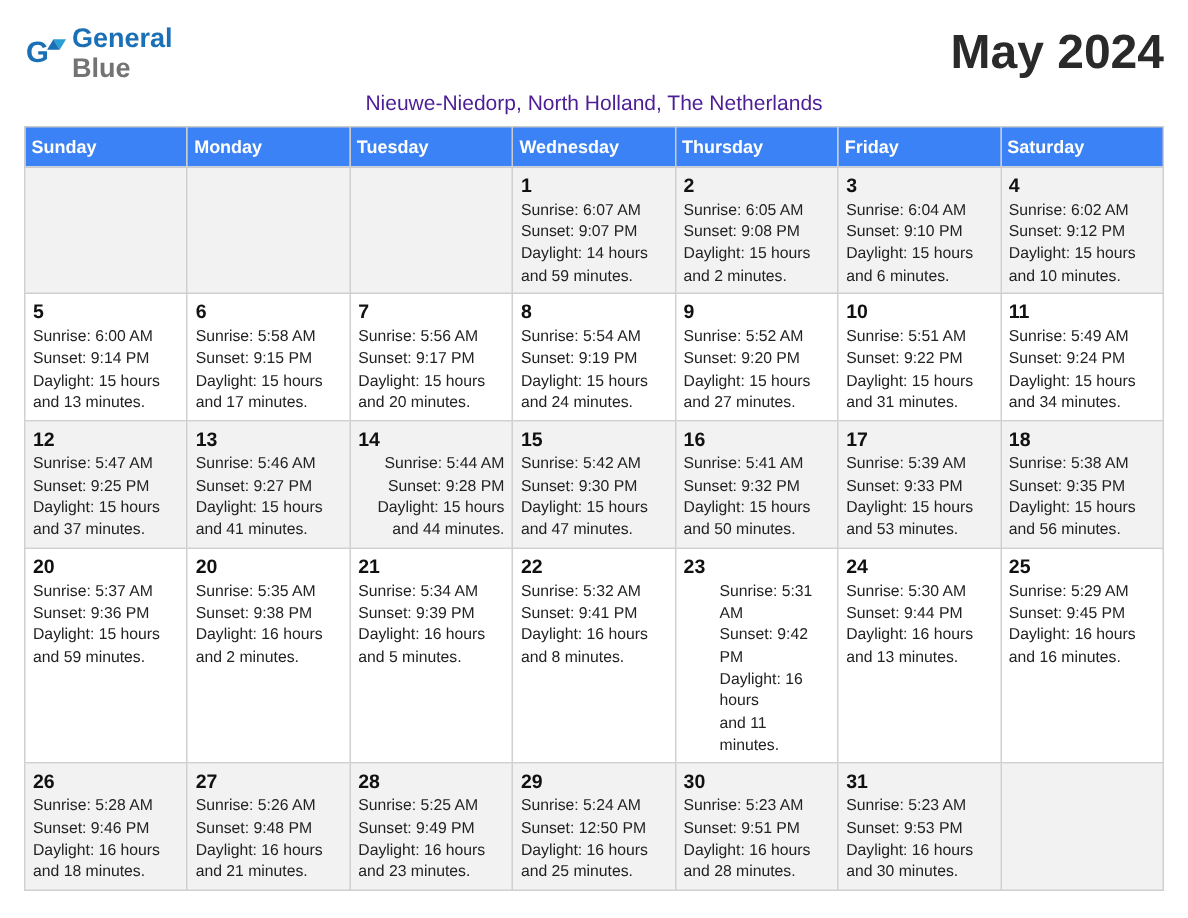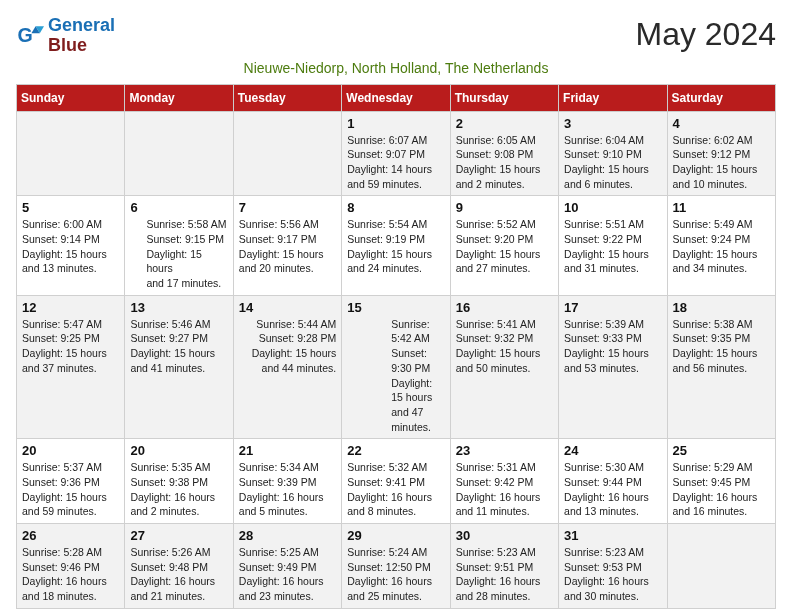--- a/index.html
+++ b/index.html
@@ -29,37 +29,37 @@
     }
     .logo-text span {
       color: #1a6fb5;
     }
     .logo-icon {
       width: 28px;
       height: 28px;
     }
     .month-title {
       font-size: 32px;
-      font-weight: normal;
+      font-weight: bold;
       color: #2a2a2a;
       text-align: left;
     }
     .subtitle {
       text-align: center;
       font-size: 14px;
-      color: #4d7c0f;
+      color: #4c1d95;
       margin-bottom: 8px;
     }
     .calendar-table {
       width: 100%;
       border-collapse: collapse;
       font-size: 11px;
     }
     .calendar-table th {
-      background-color: #b91c1c;
+      background-color: #3b82f6;
       color: white;
       padding: 6px 4px;
       text-align: left;
       font-size: 12px;
       font-weight: bold;
       border: 1px solid #ccc;
     }
     .calendar-table td {
       border: 1px solid #d0d0d0;
       vertical-align: top;
@@ -90,21 +90,21 @@
 
 <div class="header">
   <div class="logo">
     <svg class="logo-icon" viewBox="0 0 40 40">
       <text x="2" y="28" font-size="28" font-weight="bold" fill="#1a6fb5">G</text>
       <polygon points="28,6 40,6 34,16" fill="#2a9fd4"></polygon>
       <polygon points="28,6 34,16 22,16" fill="#1a6fb5"></polygon>
     </svg>
     <div class="logo-text">
       <div><span>General</span></div>
-      <div><span style="color:#7f1d1d">Blue</span></div>
+      <div><span style="color:#737373">Blue</span></div>
     </div>
   </div>
   <div class="month-title">May 2024</div>
 </div>
 
 <div class="subtitle">Nieuwe-Niedorp, North Holland, The Netherlands</div>
 
 <table class="calendar-table">
   <thead>
     <tr id="weekday-header">
@@ -154,21 +154,21 @@
       <tr>
         <td>
           <div class="day-number">5</div>
           <div class="day-info" style="white-space: pre-line;">Sunrise: 6:00 AM
 Sunset: 9:14 PM
 Daylight: 15 hours
 and 13 minutes.</div>
         </td>
         <td>
           <div class="day-number">6</div>
-          <div class="day-info" style="white-space: pre-line; margin-left: 16px;">Sunrise: 5:58 AM
+          <div class="day-info" style="white-space: pre-line;">Sunrise: 5:58 AM
 Sunset: 9:15 PM
 Daylight: 15 hours
 and 17 minutes.</div>
         </td>
         <td>
           <div class="day-number">7</div>
           <div class="day-info" style="white-space: pre-line;">Sunrise: 5:56 AM
 Sunset: 9:17 PM
 Daylight: 15 hours
 and 20 minutes.</div>
@@ -219,21 +219,21 @@
         </td>
         <td>
           <div class="day-number">14</div>
           <div class="day-info" style="white-space: pre-line; text-align: right;">Sunrise: 5:44 AM
 Sunset: 9:28 PM
 Daylight: 15 hours
 and 44 minutes.</div>
         </td>
         <td>
           <div class="day-number">15</div>
-          <div class="day-info" style="white-space: pre-line; margin-left: 44px;">Sunrise: 5:42 AM
+          <div class="day-info" style="white-space: pre-line;">Sunrise: 5:42 AM
 Sunset: 9:30 PM
 Daylight: 15 hours
 and 47 minutes.</div>
         </td>
         <td>
           <div class="day-number">16</div>
           <div class="day-info" style="white-space: pre-line;">Sunrise: 5:41 AM
 Sunset: 9:32 PM
 Daylight: 15 hours
 and 50 minutes.</div>
@@ -277,21 +277,21 @@
         </td>
         <td>
           <div class="day-number">22</div>
           <div class="day-info" style="white-space: pre-line;">Sunrise: 5:32 AM
 Sunset: 9:41 PM
 Daylight: 16 hours
 and 8 minutes.</div>
         </td>
         <td>
           <div class="day-number">23</div>
-          <div class="day-info" style="white-space: pre-line;">Sunrise: 5:31 AM
+          <div class="day-info" style="white-space: pre-line; margin-left: 24px;">Sunrise: 5:31 AM
 Sunset: 9:42 PM
 Daylight: 16 hours
 and 11 minutes.</div>
         </td>
         <td>
           <div class="day-number">24</div>
           <div class="day-info" style="white-space: pre-line;">Sunrise: 5:30 AM
 Sunset: 9:44 PM
 Daylight: 16 hours
 and 13 minutes.</div>

